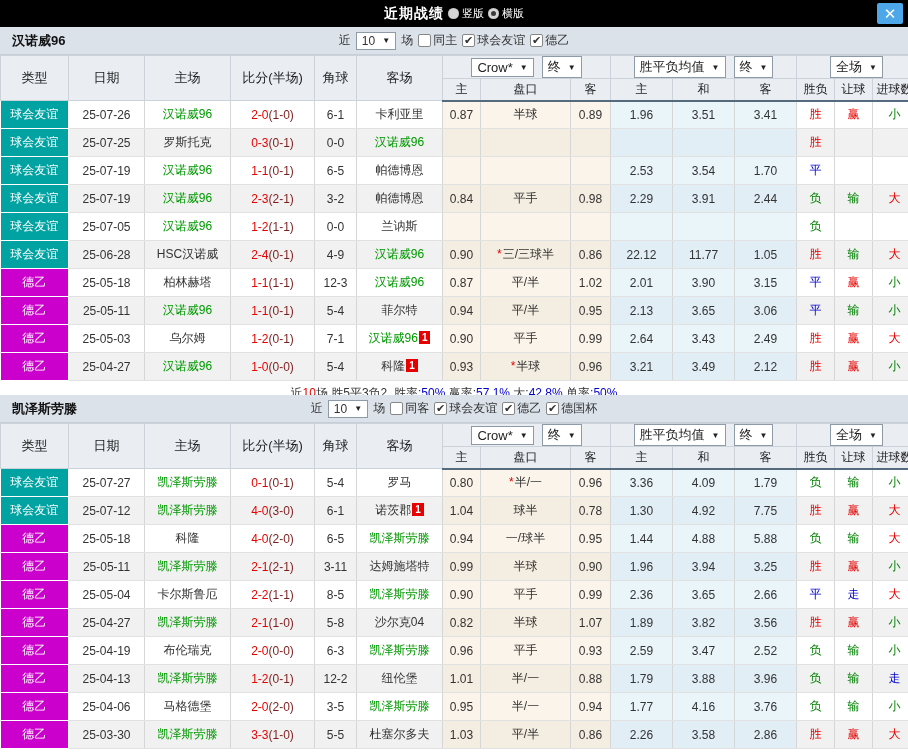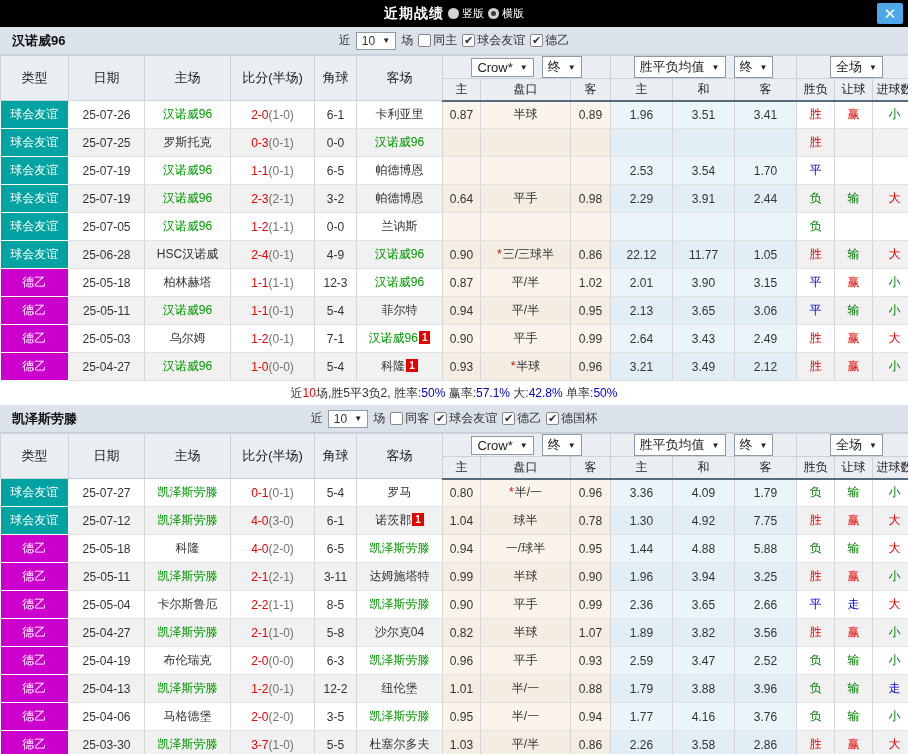--- a/index.html
+++ b/index.html
@@ -34,24 +34,24 @@
 td.t{color:#fff;border-bottom:1px solid #fff;border-right:1px solid #fff;font-size:12px}
 td.t.friendly{background:#00a2a2!important}
 td.t.league{background:#cc00cc!important}
 td.o{background:#fbf4ea}
 tr.alt td.o{background:#f4ede1}
 td.m{background:#eaf5fa}
 tr.alt td.m{background:#e1eef5}
 .focus{color:#009900}
 .c-r{color:#e60000}.c-g{color:#008000}.c-b{color:#0000cc}.c-k{color:#333}
 .score-main{color:#e60000}
-.half{color:#737373}
+.half{color:#7f1d1d}
 .badge{display:inline-block;background:#e60000;color:#fff;font-size:10px;line-height:13px;padding:0 3px;margin-left:1px;font-weight:bold;vertical-align:1px}
 .star{color:#e60000;margin-right:1px}
-.summary{height:24px;line-height:25px;text-align:center;font-size:12px;background:#fff}
+.summary{height:14px;line-height:25px;text-align:center;font-size:12px;background:#fff}
 </style>
 </head>
 <body>
 
 <div class="app">
 
   <div class="titlebar">
     <div class="titlegroup">
       <span class="apptitle">近期战绩</span>
       <span class="radiolabel">
@@ -213,21 +213,21 @@
     <td></td>
     <td></td>
   </tr>
         <tr class="alt">
     <td class="t friendly">球会友谊</td>
     <td>25-07-19</td>
     <td><span class="focus">汉诺威96</span></td>
     <td><span class="score-main">2-3</span><span class="half">(2-1)</span></td>
     <td>3-2</td>
     <td><span>帕德博恩</span></td>
-    <td class="o">0.64</td>
+    <td class="o">0.84</td>
     <td class="o"><span>平手</span></td>
     <td class="o">0.98</td>
     <td class="m">2.29</td>
     <td class="m">3.91</td>
     <td class="m">2.44</td>
     <td class="c-g">负</td>
     <td class="c-g">输</td>
     <td class="c-r">大</td>
   </tr>
         <tr>
@@ -587,21 +587,21 @@
     <td class="m">4.16</td>
     <td class="m">3.76</td>
     <td class="c-g">负</td>
     <td class="c-g">输</td>
     <td class="c-g">小</td>
   </tr>
         <tr class="alt">
     <td class="t league">德乙</td>
     <td>25-03-30</td>
     <td><span class="focus">凯泽斯劳滕</span></td>
-    <td><span class="score-main">3-7</span><span class="half">(1-0)</span></td>
+    <td><span class="score-main">3-3</span><span class="half">(1-0)</span></td>
     <td>5-5</td>
     <td><span>杜塞尔多夫</span></td>
     <td class="o">1.03</td>
     <td class="o"><span>平/半</span></td>
     <td class="o">0.86</td>
     <td class="m">2.26</td>
     <td class="m">3.58</td>
     <td class="m">2.86</td>
     <td class="c-r">胜</td>
     <td class="c-r">赢</td>

